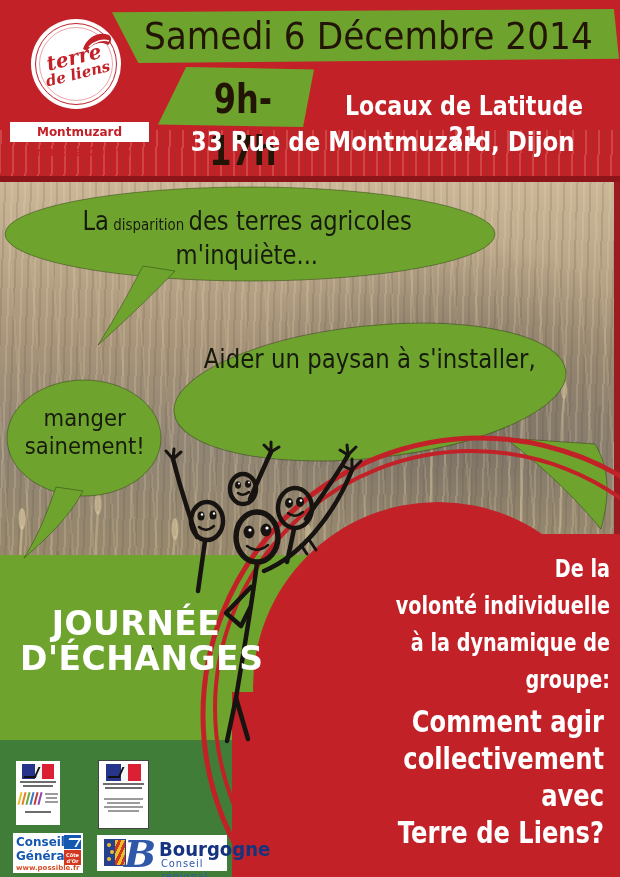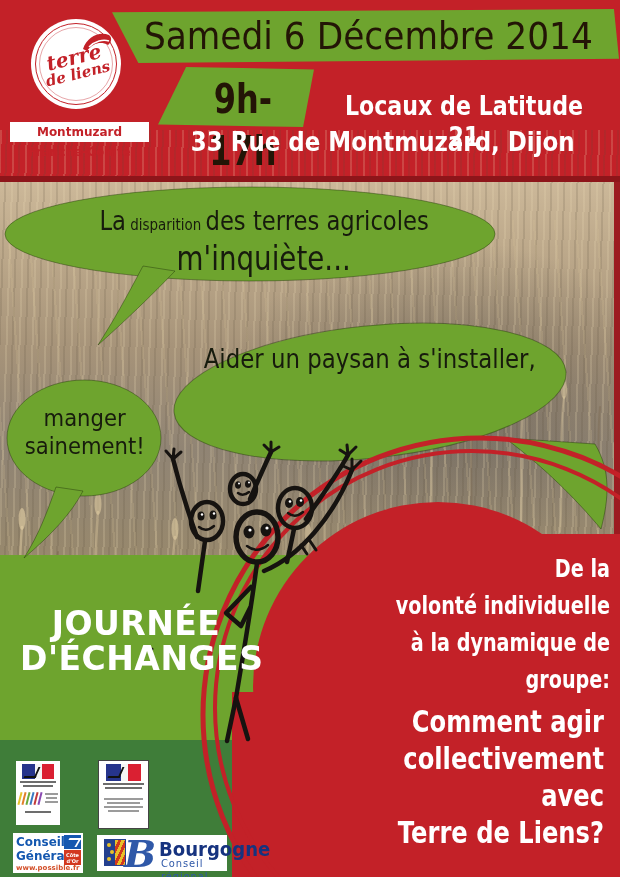--- a/index.html
+++ b/index.html
@@ -52,24 +52,24 @@
     background:repeating-linear-gradient(86deg, transparent 0 9px, rgba(214,194,152,.25) 9px 11px, transparent 11px 21px);}
   .photo-right-strip{left:614px;top:182px;width:6px;height:355px;background:#9c1b20;}
 
   .green-light{left:0;top:555px;width:620px;height:185px;background:#6ea42e;}
   .green-dark{left:0;top:740px;width:620px;height:137px;background:#3f7d39;}
 
   .art{left:0;top:0;width:620px;height:877px;}
 
   
   .bubble-text{color:#171b0d;text-align:center;}
-  .b1{left:29px;top:205px;width:470px;}
+  .b1{left:12px;top:205px;width:470px;}
   .b1 .big{font-size:27px;}
   .b1 .small{font-size:16px;}
-  .b1 .line2{font-size:33px;margin-top:3px;}
+  .b1 .line2{font-size:27px;margin-top:3px;}
   .b1 .sqz{--sx:.84;}
   .b2{left:168px;top:341px;width:404px;font-size:26px;line-height:37px;}
   .b2 .sqz{--sx:.88;}
   .b3{left:12px;top:404px;width:146px;font-size:23.5px;line-height:28px;}
   .b3 .sqz{--sx:.9;}
 
   
   .journee{left:20px;top:606px;width:232px;text-align:center;color:#fff;
     font-size:33px;font-weight:bold;line-height:35px;letter-spacing:.5px;}
   .circle-intro{right:10px;top:551px;width:360px;text-align:right;color:#fff;

